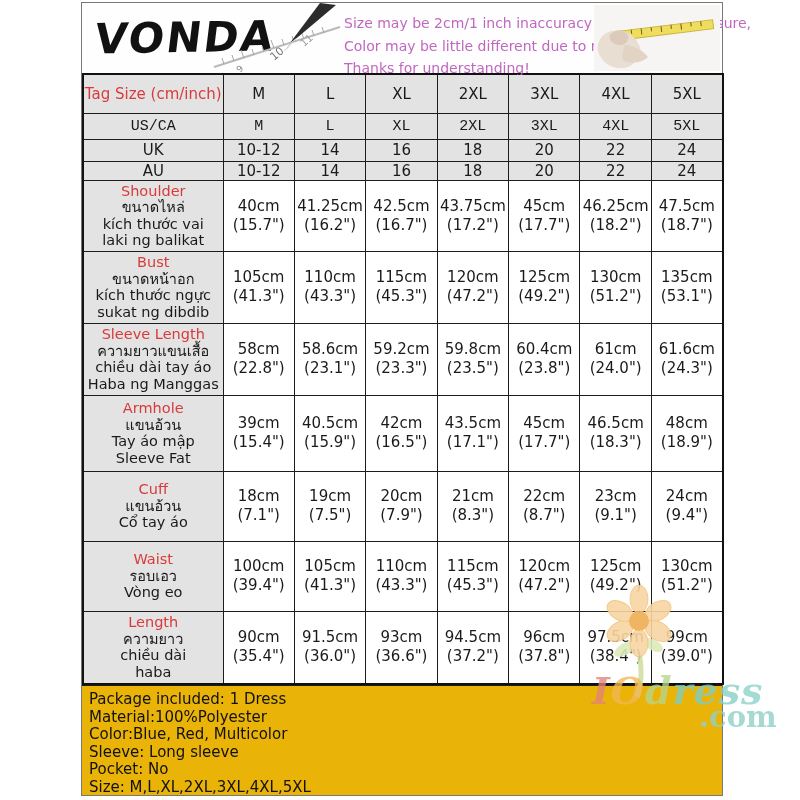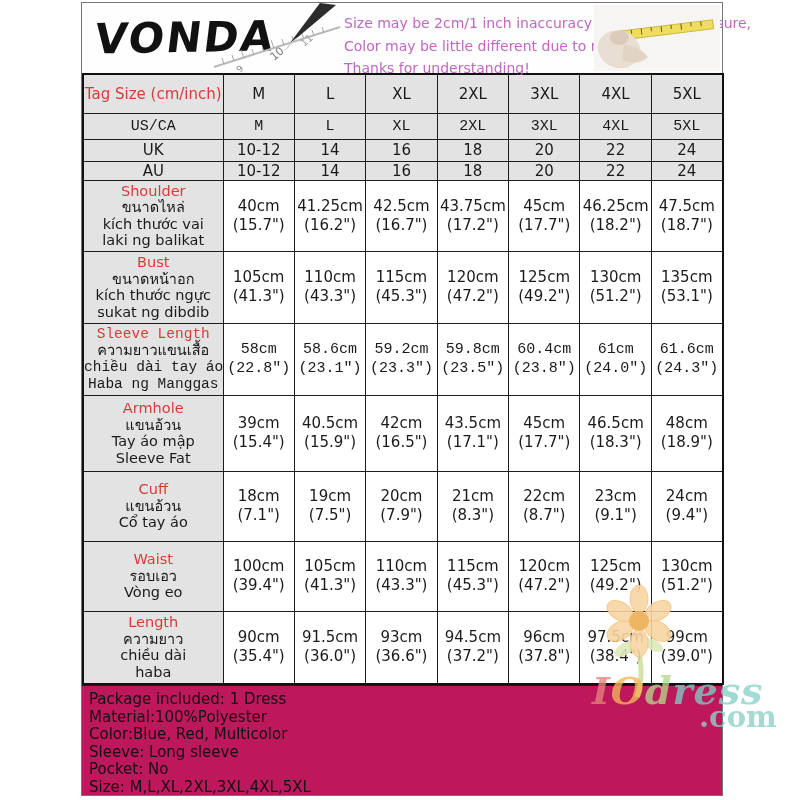--- a/index.html
+++ b/index.html
@@ -28,21 +28,21 @@
     border:1px solid #1c1c1c;text-align:center;vertical-align:middle;
     padding:0;font-size:15px;color:#1a1a1a;position:relative;overflow:hidden;
   }
   td.grey{background:#e3e3e3;}
   td.lbl{background:#e3e3e3;margin-top:24px;}
   .lbl-line{font-size:14.5px;line-height:16.5px;white-space:nowrap;}
   .red{color:#d93a3a;}
   .cellline{line-height:19px;}
   
   .foot{
-    background:#be185d;border-top:1px solid #1c1c1c;
+    background:#eab308;border-top:1px solid #1c1c1c;
     padding:5px 7px 4px 7px;box-sizing:border-box;height:110px;
   }
   .foot-line{font-size:15px;line-height:17.5px;color:#111;white-space:nowrap;}
   
   .wm-flower{position:absolute;left:606px;top:585px;z-index:5;opacity:.9;}
   .wm-text{
     position:absolute;left:592px;top:668px;z-index:6;
     font-family:"DejaVu Serif","Liberation Serif",serif;
     font-style:italic;font-size:38px;font-weight:bold;opacity:.78;
     letter-spacing:1px;white-space:nowrap;
@@ -232,21 +232,21 @@
           </td>
           <td>
             <div class="cellline">130cm</div>
             <div class="cellline">(51.2")</div>
           </td>
           <td>
             <div class="cellline">135cm</div>
             <div class="cellline">(53.1")</div>
           </td>
         </tr>
-        <tr style="height: 72px; font-family: Liberation Mono, monospace;">
+        <tr style="height: 72px;">
           <td class="lbl">
             <div class="lbl-line red">Sleeve Length</div>
             <div class="lbl-line">ความยาวแขนเสื้อ</div>
             <div class="lbl-line">chiều dài tay áo</div>
             <div class="lbl-line">Haba ng Manggas</div>
           </td>
           <td>
             <div class="cellline">58cm</div>
             <div class="cellline">(22.8")</div>
           </td>

